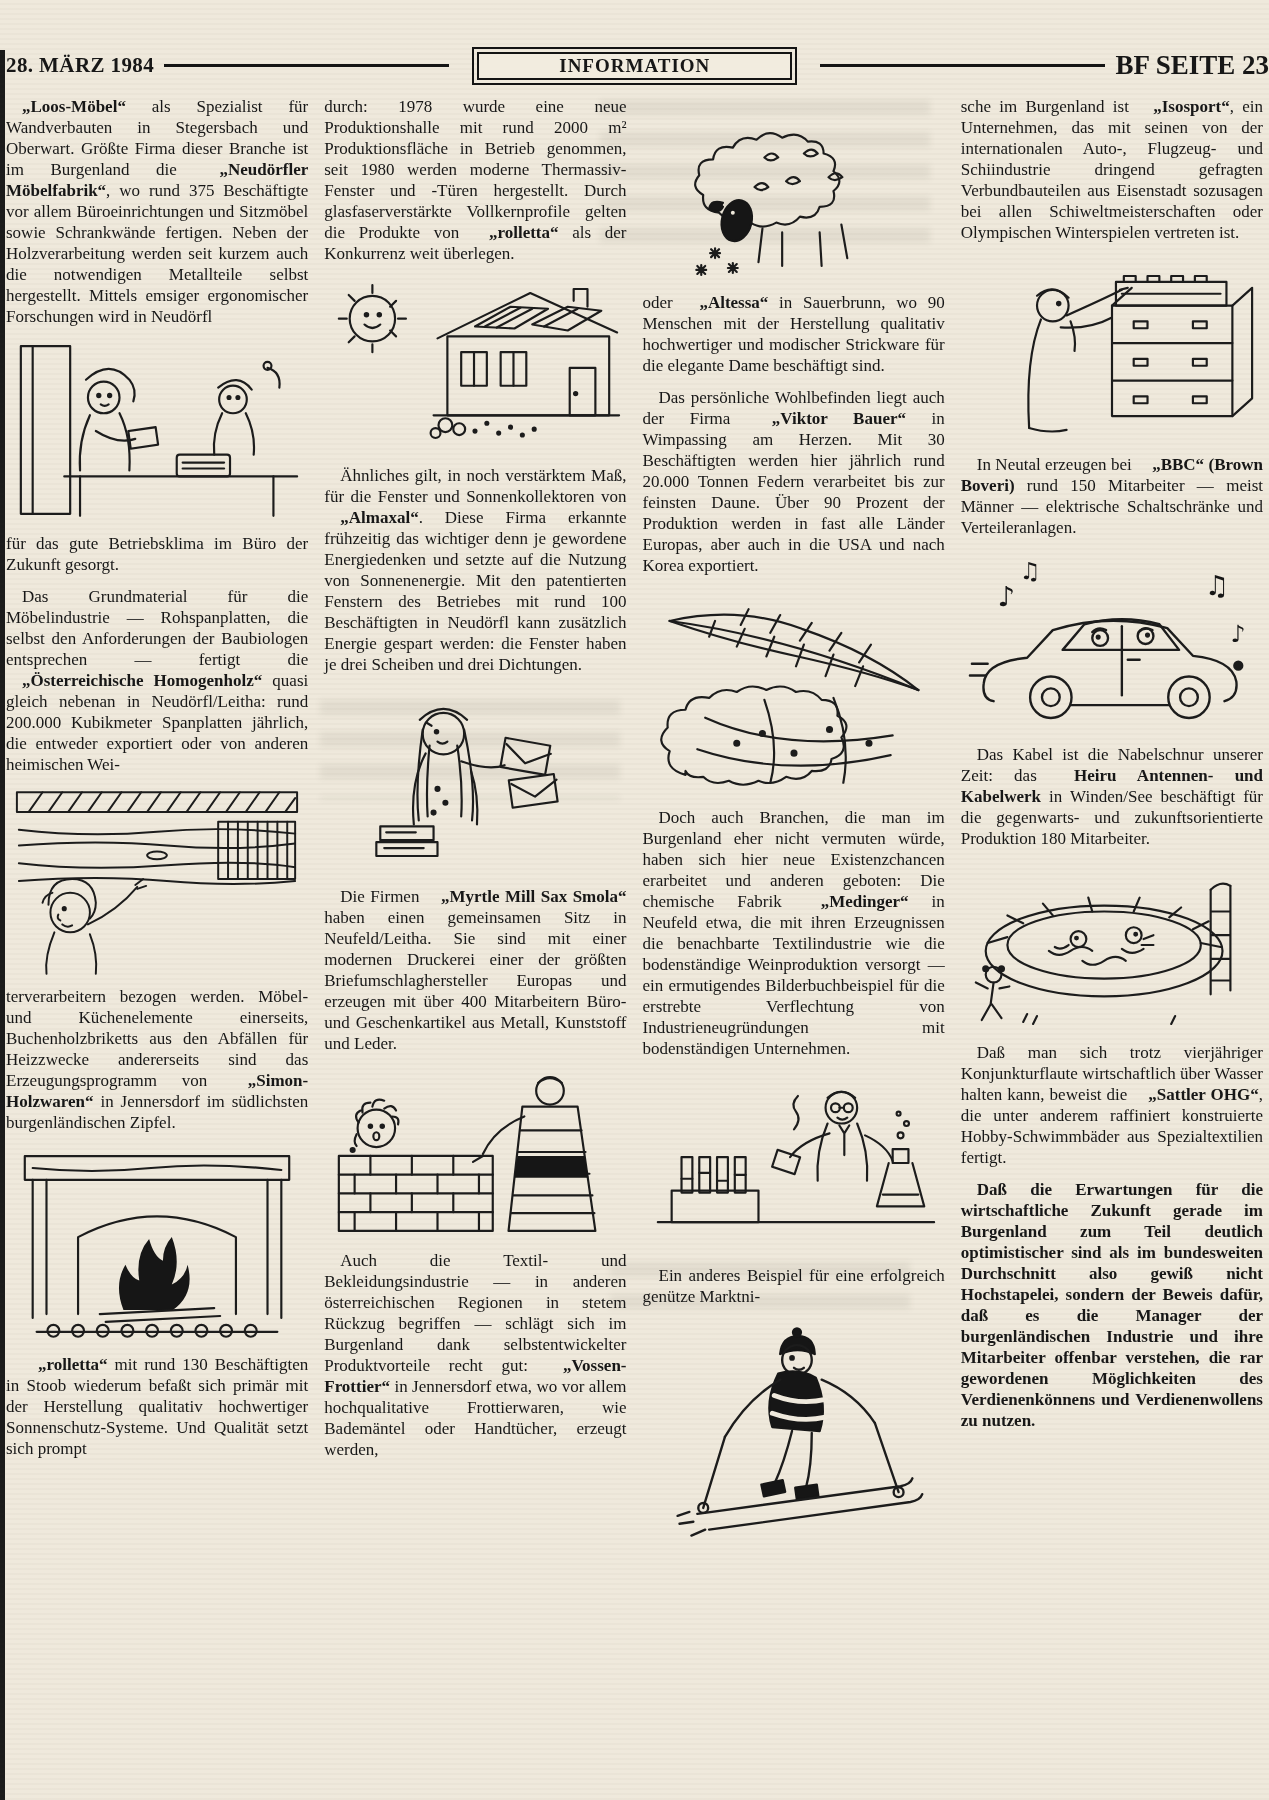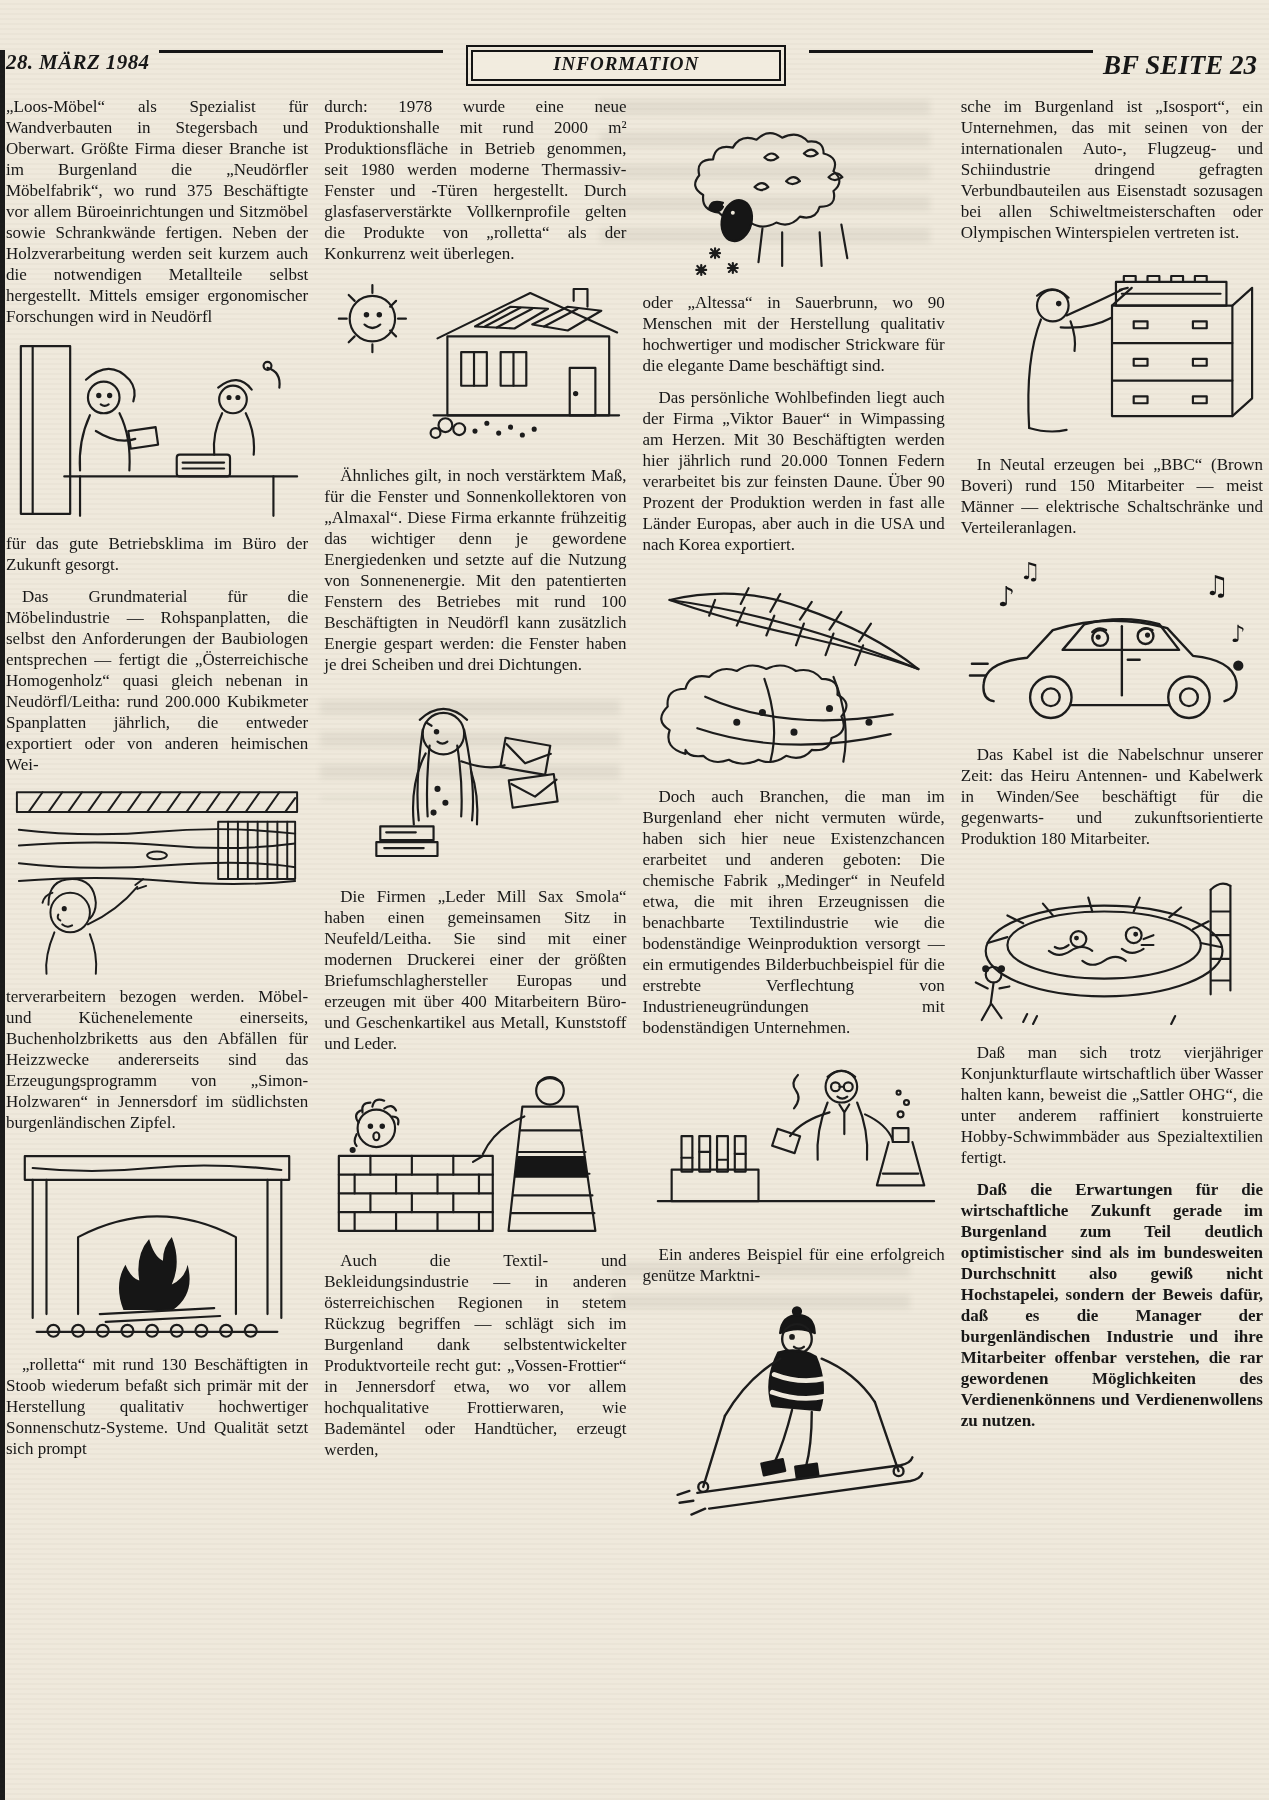--- a/index.html
+++ b/index.html
@@ -7,39 +7,39 @@
     width:1269px;height:1800px;position:relative;overflow:hidden;
     background:#efe9dc;
     font-family:"Liberation Serif", serif;color:#171717;
   }
   body::after{
     content:"";position:absolute;inset:0;pointer-events:none;
     background:repeating-linear-gradient(0deg, rgba(90,80,60,0.03) 0 2px, rgba(0,0,0,0) 2px 5px);
   }
   .edge{position:absolute;left:0;top:50px;bottom:0;width:5px;background:#1a1a1a;}
   .header{
-    position:absolute;top:50px;left:6px;right:12px;
-    display:flex;gap:10px;z-index:2;font-style:italic;
+    position:absolute;top:50px;left:6px;right:0;
+    display:flex;align-items:center;gap:10px;z-index:2;
   }
   .date{font-size:21px;font-weight:700;letter-spacing:.4px;white-space:nowrap;}
   .pageno{font-size:27px;font-weight:700;white-space:nowrap;}
   .rule{flex:1;border-top:3px solid #141414;height:0;}
   .info-box{
     border:2px solid #141414;outline:2px solid #141414;outline-offset:3px;
     padding:1px 80px;font-weight:700;font-size:19px;letter-spacing:1px;
     background:#f2ecdf;margin:0 18px;white-space:nowrap;
   }
   .columns{
     position:absolute;top:96px;left:6px;right:6px;z-index:1;
     display:grid;grid-template-columns:repeat(4,1fr);column-gap:16px;
   }
   .col{min-width:0;}
   .para{margin:0 0 11px;text-align:justify;font-size:17px;line-height:21px;}
   .para.indent{text-indent:16px;}
-  .para .b{font-weight:400;}
+  .para .b{font-weight:700;margin-left:16px;}
   .para.allbold{font-weight:700;}
   figure.illus{margin:6px 0 10px;display:flex;justify-content:center;}
   figure.illus svg{display:block;}
   .ghost{
     position:absolute;z-index:0;opacity:.5;filter:blur(3px);
     background:repeating-linear-gradient(180deg, rgba(55,50,40,0.13) 0 15px, rgba(0,0,0,0) 15px 32px);
   }
   .g1{left:600px;top:100px;width:330px;height:150px;}
   .g2{left:320px;top:700px;width:300px;height:100px;}
   .g3{left:610px;top:1262px;width:300px;height:58px;}
@@ -208,21 +208,21 @@
             <path d="M146 86 q8 24 6 54"></path>
   <circle cx="112" cy="104" r="2" fill="#1c1c1c"></circle>
             <circle cx="120" cy="118" r="2" fill="#1c1c1c"></circle>
             <circle cx="108" cy="128" r="2" fill="#1c1c1c"></circle>
   <rect x="54" y="142" width="54" height="14"></rect>
             <rect x="50" y="158" width="62" height="14"></rect>
   <path d="M60 148 h30 M58 164 h40"></path>
 </g>
 </svg>
 </figure>
-      <p class="para indent"><span>Die Firmen </span><span class="b">„Leder Mill Sax Smola“</span><span> haben einen gemeinsamen Sitz in Neufeld/Leitha. Sie sind mit einer modernen Druckerei einer der größten Briefumschlaghersteller Europas und erzeugen mit über 400 Mitarbeitern Büro- und Geschenkartikel aus Metall, Kunststoff und Leder.</span></p>
+      <p class="para indent"><span>Die Firmen </span><span class="b">„Myrtle Mill Sax Smola“</span><span> haben einen gemeinsamen Sitz in Neufeld/Leitha. Sie sind mit einer modernen Druckerei einer der größten Briefumschlaghersteller Europas und erzeugen mit über 400 Mitarbeitern Büro- und Geschenkartikel aus Metall, Kunststoff und Leder.</span></p>
       <figure class="illus">
 <svg width="296" height="175" viewBox="0 0 300 177" xmlns="http://www.w3.org/2000/svg">
 <g stroke="#1c1c1c" stroke-width="2.2" fill="none" stroke-linecap="round" stroke-linejoin="round">
   <rect x="12" y="92" width="156" height="76"></rect>
   <line x1="12" y1="111" x2="168" y2="111"></line>
             <line x1="12" y1="130" x2="168" y2="130"></line>
             <line x1="12" y1="149" x2="168" y2="149"></line>
   <path d="M44 92 V111 M86 92 V111 M128 92 V111 M28 111 V130 M70 111 V130 M112 111 V130 M154 111 V130 M44 130 V149 M86 130 V149 M128 130 V149 M28 149 V168 M70 149 V168 M112 149 V168 M154 149 V168"></path>
   <circle cx="50" cy="64" r="19"></circle>
   <path d="M32 58 q-6 -8 2 -12 M36 48 q-2 -10 8 -10 M46 42 q2 -10 12 -6 M58 44 q8 -6 12 2 M66 52 q8 0 6 8"></path>

